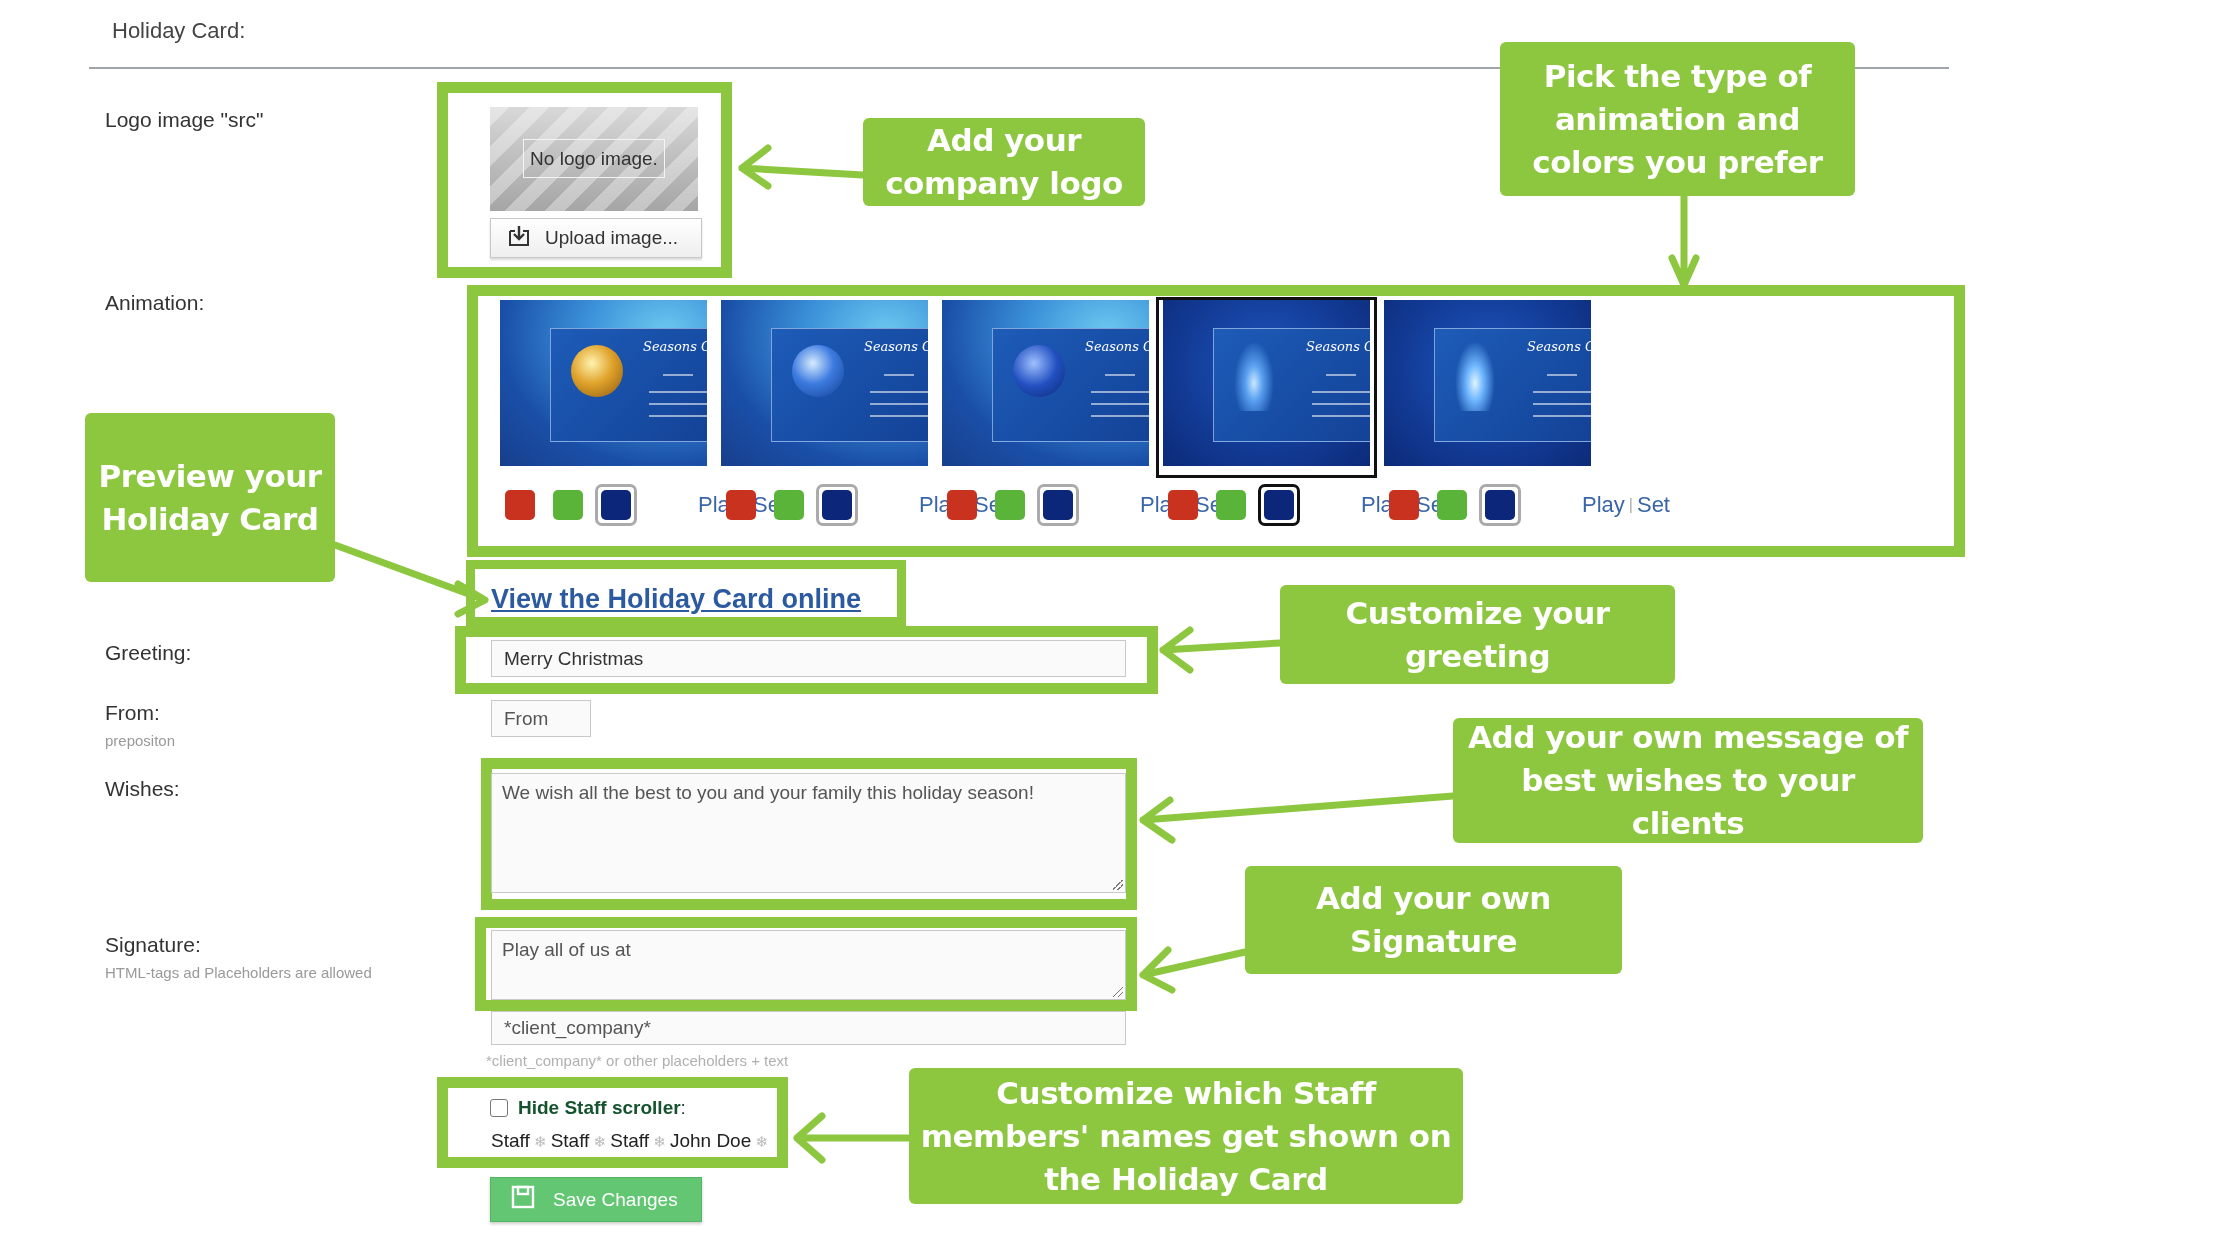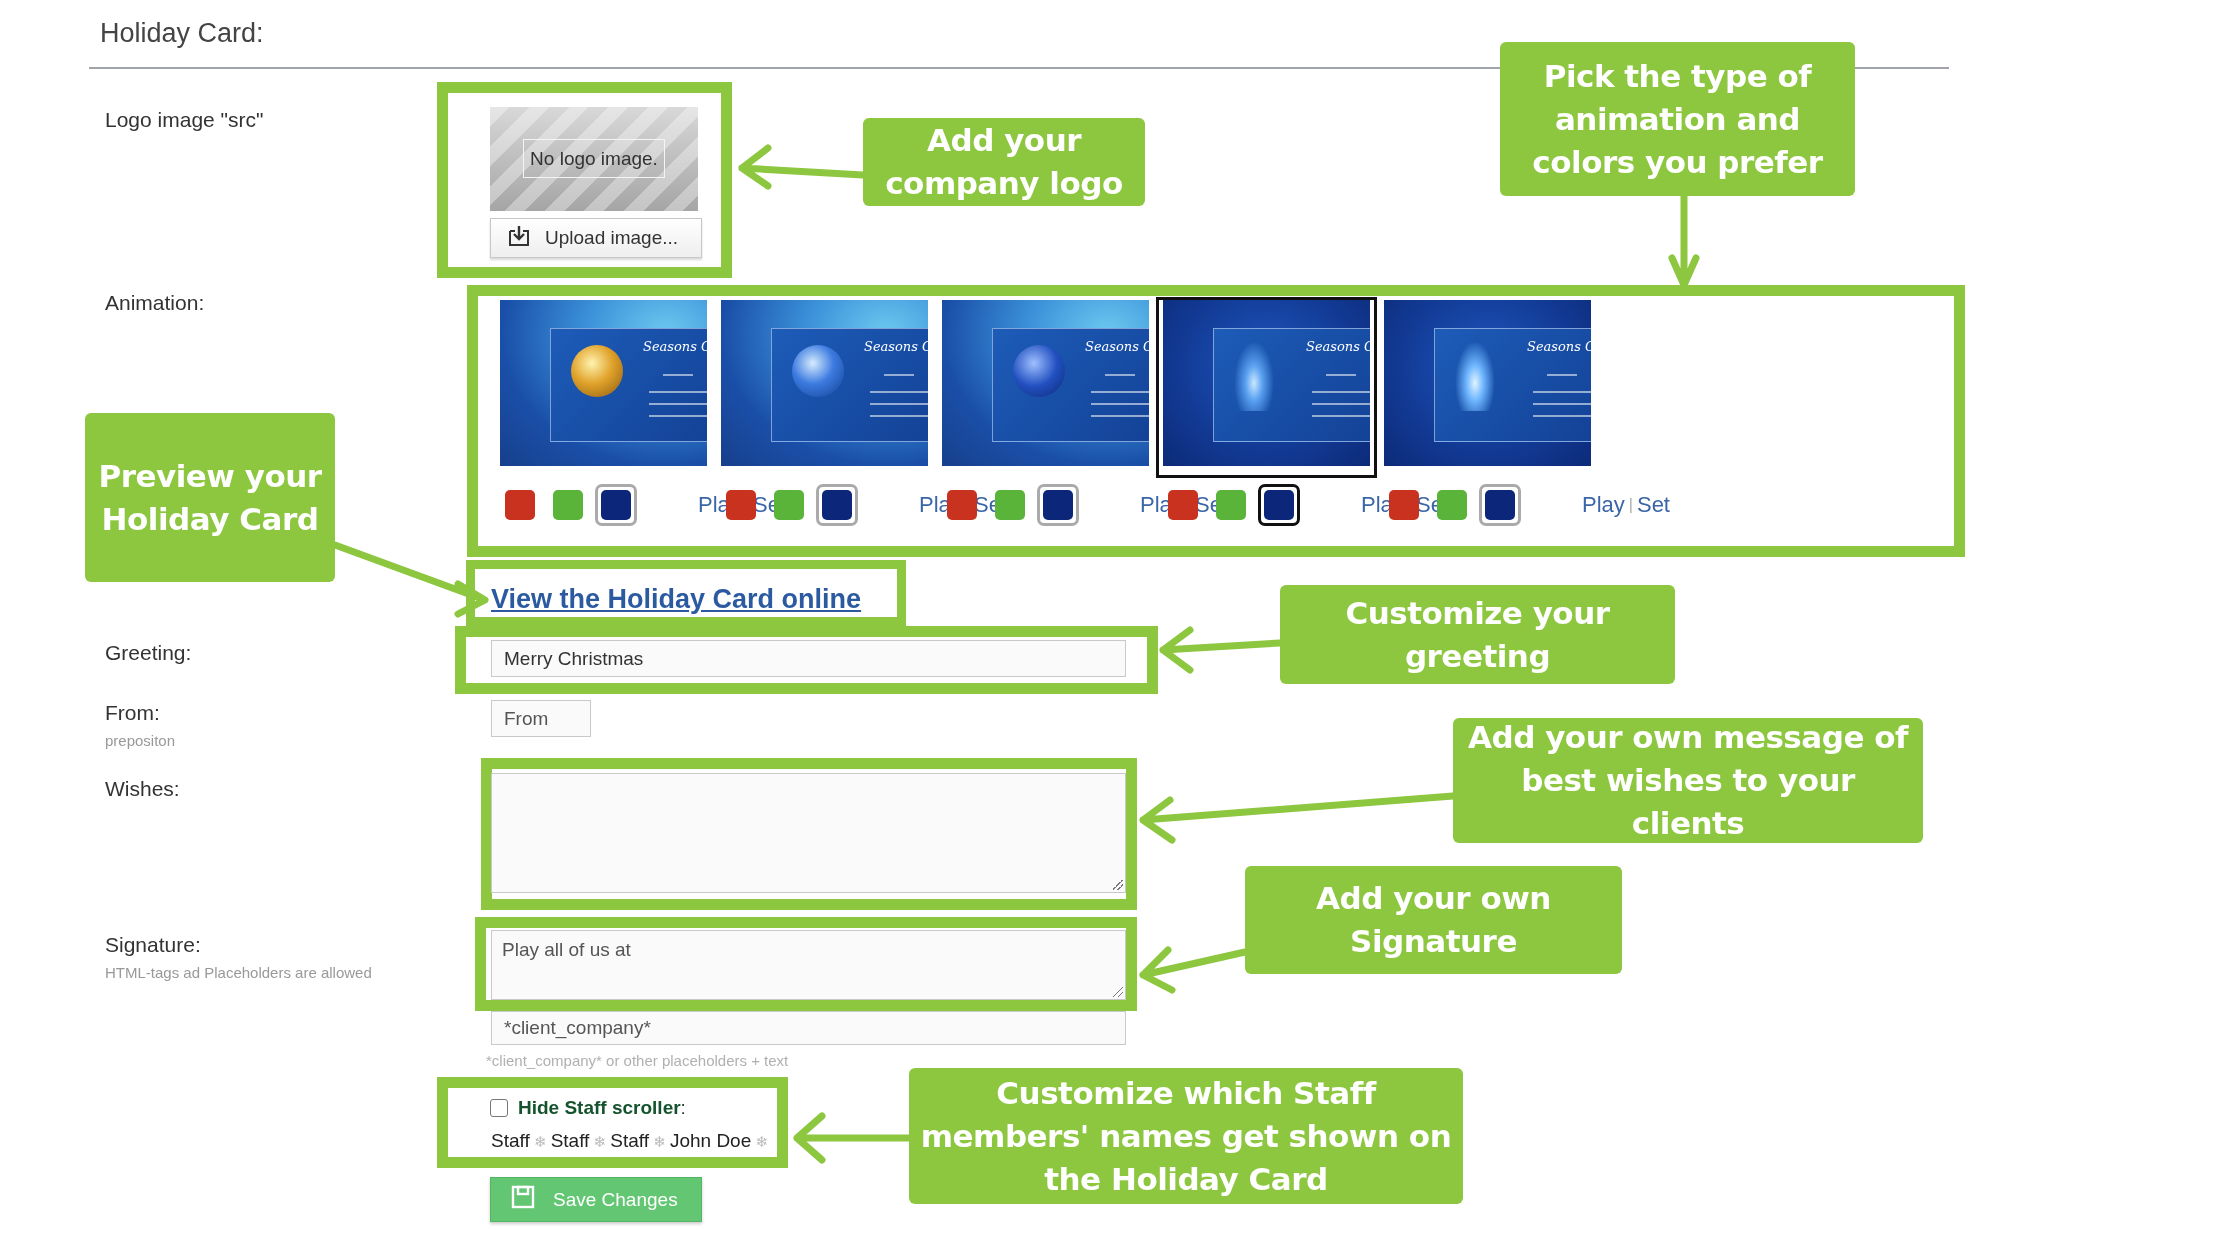--- a/index.html
+++ b/index.html
@@ -1,18 +1,18 @@
 <!DOCTYPE html>
 <html><head>
 <meta charset="utf-8">
 <style>
   html,body{margin:0;padding:0;background:#fff;}
   body{width:2236px;height:1235px;position:relative;overflow:hidden;font-family:"Liberation Sans",sans-serif;color:#333;}
   .abs{position:absolute;}
-  .title{left:100px;top:18px;font-size:27px;color:#444;}
+  .title{left:112px;top:18px;font-size:22px;color:#444;}
   .hr{left:89px;top:67px;width:1860px;height:2px;background:#a0a4a8;}
   .lbl{font-size:21px;color:#333;}
   .sublbl{font-size:15px;color:#999;}
   .gbox{border:11px solid #8dc63f;box-sizing:border-box;background:#fff;}
   .callout{background:#8dc63f;border-radius:6px;color:#fff;font-family:"DejaVu Sans",sans-serif;font-weight:bold;font-size:31px;line-height:43px;display:flex;align-items:center;justify-content:center;text-align:center;box-sizing:border-box;padding:0 10px;letter-spacing:-0.5px;}
   .logo-ph{left:490px;top:107px;width:208px;height:104px;
     background:repeating-linear-gradient(135deg,rgba(255,255,255,0.35) 0 14px,rgba(255,255,255,0) 14px 28px),linear-gradient(#d8d8d8,#a5a5a5);}
   .logo-ph .nl{position:absolute;left:33px;top:32px;width:92px;height:37px;border:1px solid #f4f4f4;font-size:19px;color:#333;display:flex;align-items:center;justify-content:center;width:140px;}
   .upload{left:490px;top:218px;width:212px;height:40px;border:1px solid #c8c8c8;background:linear-gradient(#fff,#eee);box-shadow:0 2px 2px rgba(0,0,0,0.15);display:flex;align-items:center;font-size:19px;color:#333;box-sizing:border-box;padding-left:16px;gap:14px;}
   .thumb{position:absolute;top:300px;height:166px;overflow:hidden;
@@ -151,20 +151,21 @@
 <div class="abs gbox" style="left:455px;top:626px;width:703px;height:68px;"></div>
 <div class="abs input" style="left:491px;top:640px;width:635px;height:37px;">Merry Christmas</div>
 
 <div class="abs lbl" style="left:105px;top:701px;">From:</div>
 <div class="abs sublbl" style="left:105px;top:732px;">prepositon</div>
 <div class="abs input" style="left:491px;top:700px;width:100px;height:37px;color:#555;">From</div>
 
 <div class="abs lbl" style="left:105px;top:777px;">Wishes:</div>
 <div class="abs gbox" style="left:481px;top:758px;width:656px;height:152px;"></div>
 <div class="abs textarea" style="left:491px;top:773px;width:635px;height:120px;">
+  <span>We wish all the best to you and your family this holiday season!</span>
   <span class="grip"></span>
 </div>
 
 <div class="abs lbl" style="left:105px;top:933px;">Signature:</div>
 <div class="abs sublbl" style="left:105px;top:964px;">HTML-tags ad Placeholders are allowed</div>
 <div class="abs gbox" style="left:475px;top:917px;width:662px;height:94px;"></div>
 <div class="abs textarea" style="left:491px;top:930px;width:635px;height:70px;">
   <span>Play all of us at</span>
   <span class="grip"></span>
 </div>

